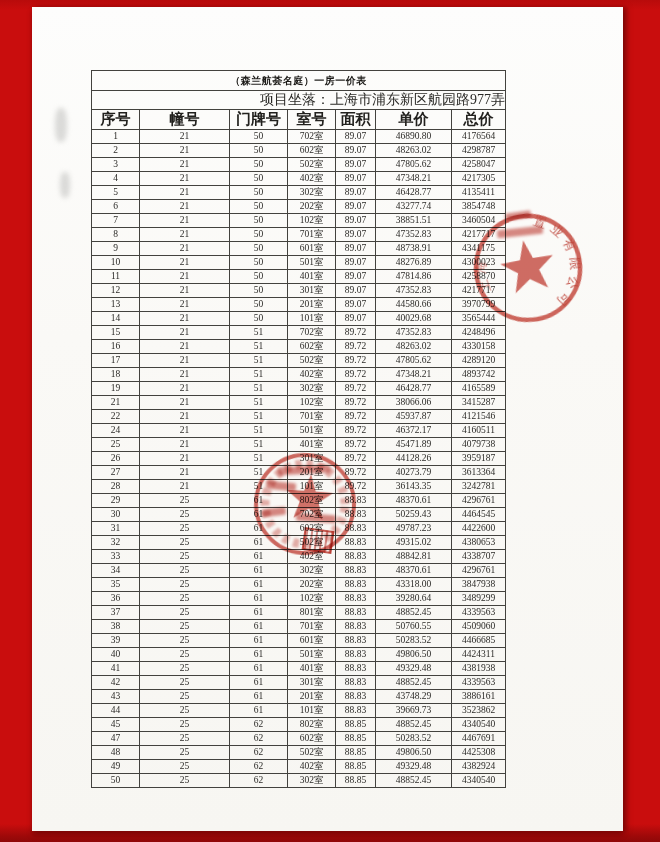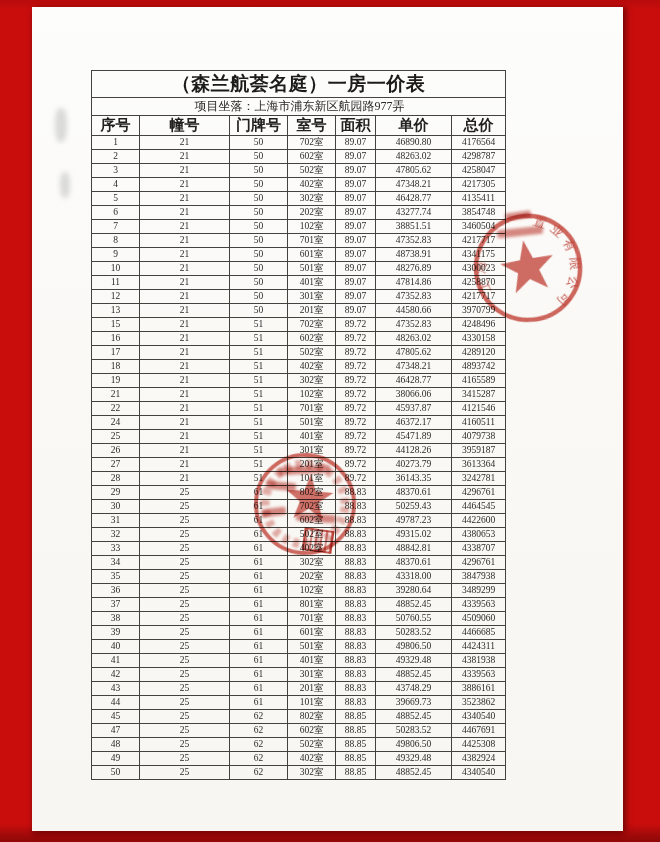--- a/index.html
+++ b/index.html
@@ -17,22 +17,22 @@
   .smudge{position:absolute;background:#bfbfbd;filter:blur(2.5px);opacity:.55;border-radius:40%;}
   table.price-table{
     position:absolute;left:91px;top:70px;width:414px;
     border-collapse:collapse;table-layout:fixed;
     color:#23221f;
   }
   table.price-table td, table.price-table th{
     border:1px solid #43423e;padding:0;overflow:hidden;white-space:nowrap;
     text-align:center;vertical-align:middle;font-weight:normal;
   }
-  tr.title-row th{height:19px;font-size:19px;font-weight:bold;letter-spacing:.5px;color:#1c1b18;}
-  tr.project-row td{height:13px;font-size:12px;text-align:center;padding-left:2px;color:#2a2926;}
+  tr.title-row th{height:19px;font-size:10px;font-weight:bold;letter-spacing:.5px;color:#1c1b18;}
+  tr.project-row td{height:13px;font-size:14px;text-align:right;padding-left:2px;color:#2a2926;}
   tr.header-row th{height:14px;font-size:15px;font-weight:bold;color:#22211e;}
   tbody.data-rows td{height:13px;font-size:9.5px;line-height:1;color:#2b2a27;}
   
   .stamp{position:absolute;mix-blend-mode:multiply;opacity:.88;filter:blur(.5px);}
   .stamp-mark{position:absolute;background:rgba(186,42,32,.55);filter:blur(1.4px);mix-blend-mode:multiply;border-radius:2px;}
   .stamp-badge{
     position:absolute;left:303px;top:529px;width:26px;height:19px;
     border:2px solid rgba(183,40,30,.75);transform:rotate(8deg);
     mix-blend-mode:multiply;filter:blur(.7px);
     background:repeating-linear-gradient(90deg,rgba(183,40,30,.5) 0 2px,transparent 2px 5px);
@@ -187,20 +187,29 @@
         <tr>
           <td>13</td>
           <td>21</td>
           <td>50</td>
           <td>201室</td>
           <td>89.07</td>
           <td>44580.66</td>
           <td>3970799</td>
         </tr>
         <tr>
+          <td>14</td>
+          <td>21</td>
+          <td>50</td>
+          <td>101室</td>
+          <td>89.07</td>
+          <td>40029.68</td>
+          <td>3565444</td>
+        </tr>
+        <tr>
           <td>15</td>
           <td>21</td>
           <td>51</td>
           <td>702室</td>
           <td>89.72</td>
           <td>47352.83</td>
           <td>4248496</td>
         </tr>
         <tr>
           <td>16</td>

